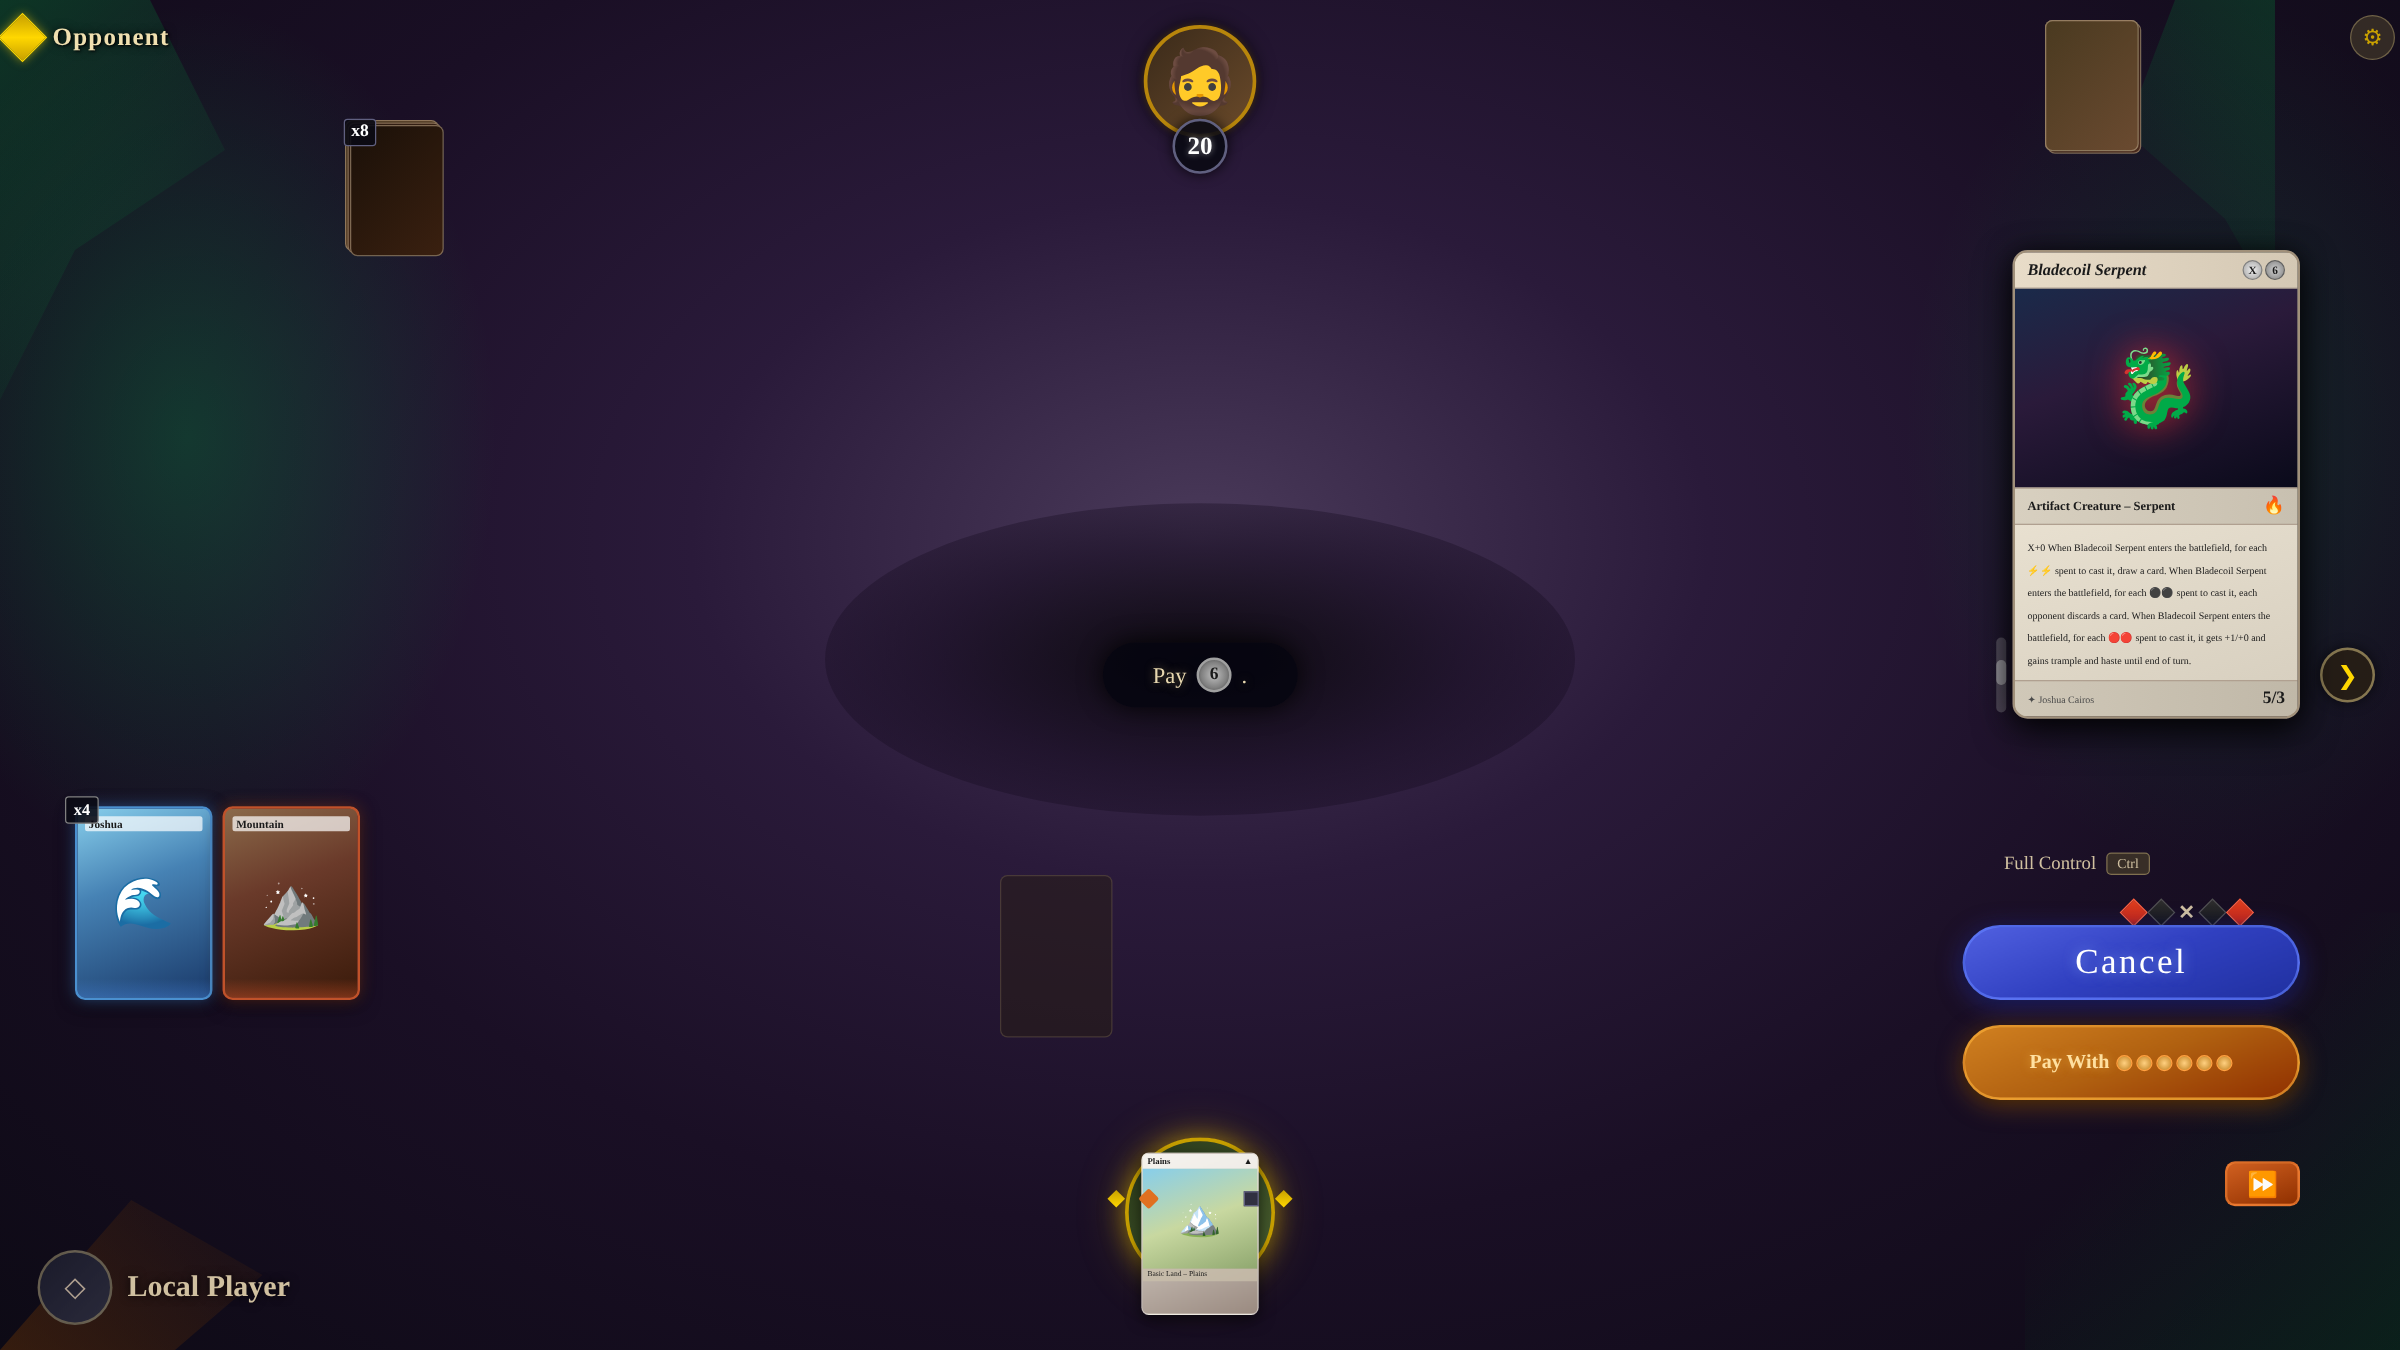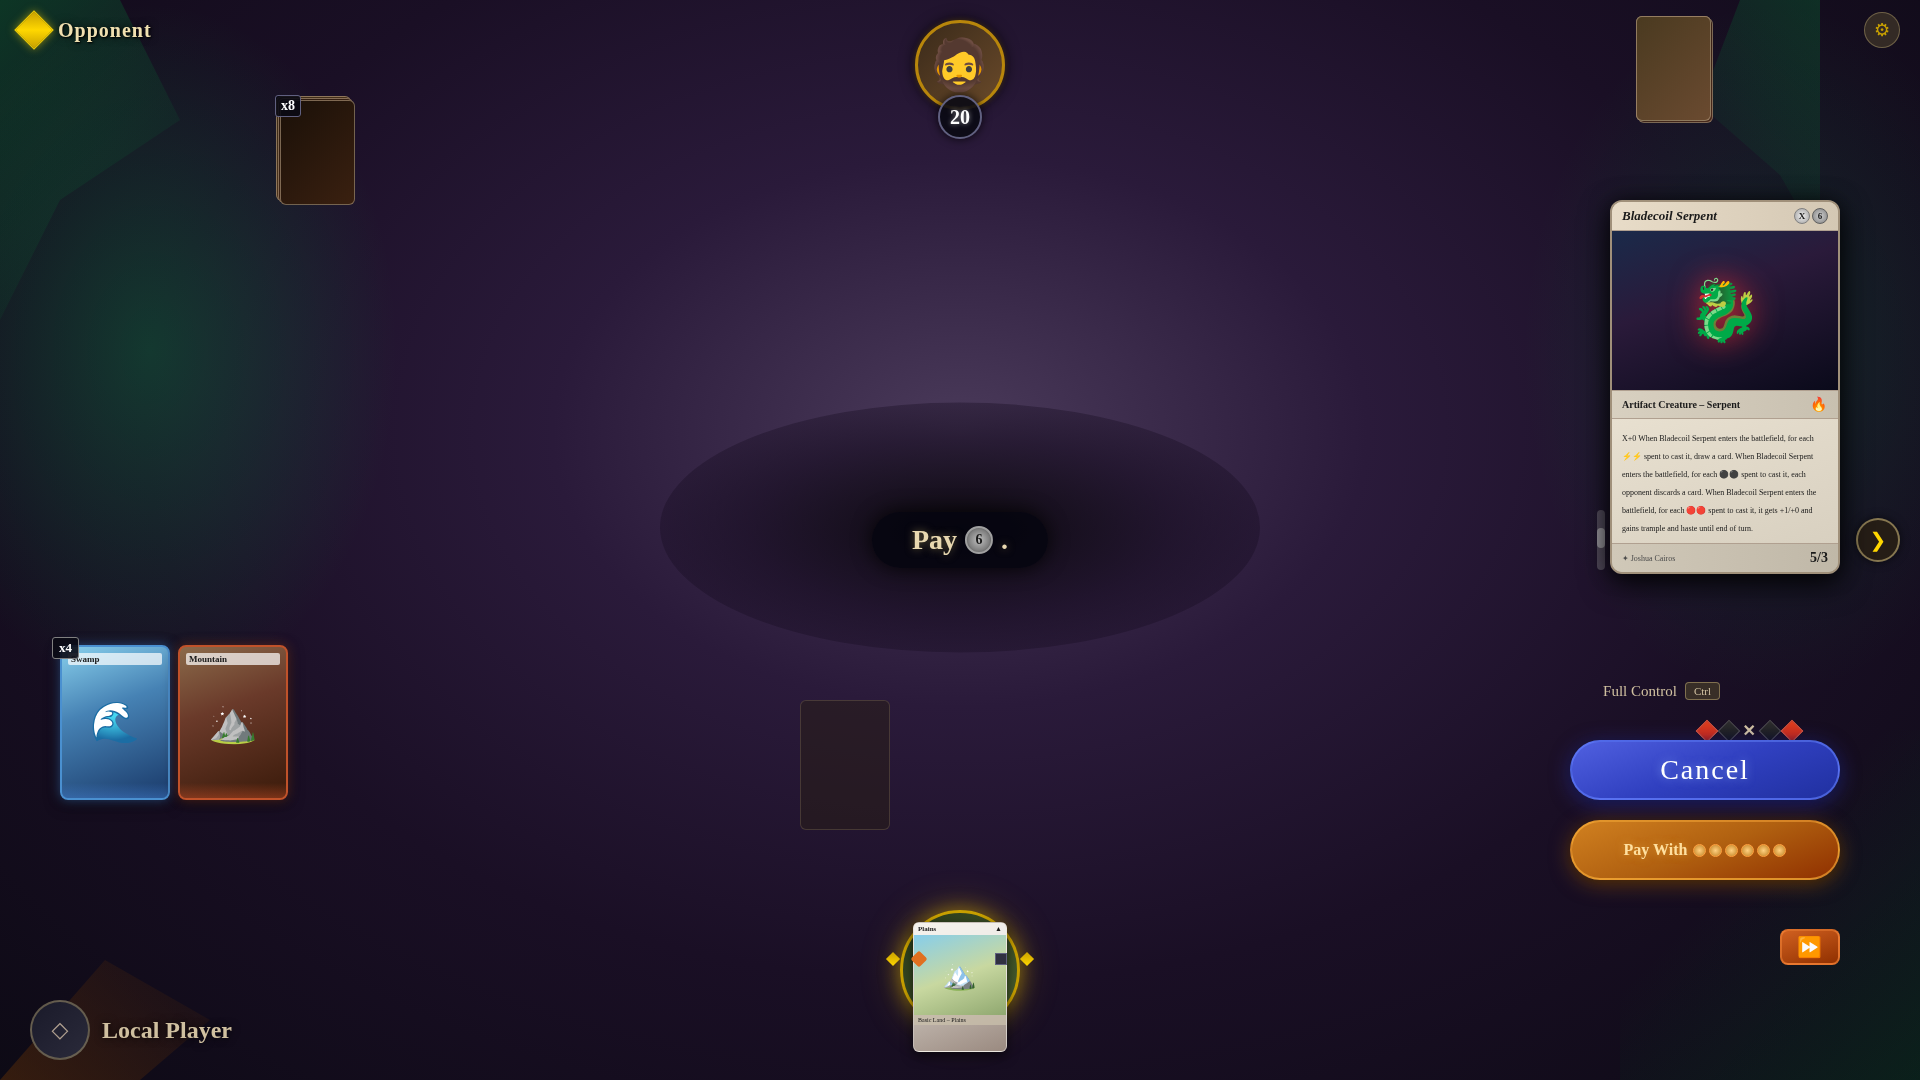--- a/index.html
+++ b/index.html
@@ -87,21 +87,21 @@
     }
 
     
     #top-bar {
       position: absolute;
       top: 0; left: 0; right: 0;
       height: 60px;
       display: flex;
       align-items: center;
       justify-content: space-between;
-      padding: 0 20px;
+      padding: 0 4px;
       z-index: 100;
     }
 
     #opponent-info {
       display: flex;
       align-items: center;
       gap: 10px;
     }
 
     .diamond-icon {
@@ -270,22 +270,22 @@
       border-radius: 30px;
       padding: 12px 40px;
       display: flex;
       align-items: center;
       gap: 8px;
       box-shadow: 0 0 20px rgba(0,0,0,0.8);
     }
 
     .pay-prompt-text {
       color: #e8d8b0;
-      font-size: 28px;
-      font-weight: bold;
+      font-size: 18px;
+      font-weight: normal;
       text-shadow: 0 0 8px rgba(200,180,100,0.5);
     }
 
     .mana-symbol-generic {
       width: 28px;
       height: 28px;
       border-radius: 50%;
       background: radial-gradient(circle, #c0c0c0 0%, #808080 60%, #404040 100%);
       border: 2px solid #a0a0a0;
       display: flex;
@@ -914,21 +914,21 @@
       </div>
       <span class="pay-prompt-text">.</span>
     </div>
   </div>
 
   <div id="player-hand">
 
     <div style="position:relative; margin-right:8px;">
       <div class="card-count-badge">x4</div>
       <div class="land-card land-card-island">
-        <div class="land-card-title">Swamp</div>
+        <div class="land-card-title">Joshua</div>
         <div class="land-card-art">🌊</div>
         <div class="land-glow-effect island-glow"></div>
       </div>
     </div>
 
 
     <div style="position:relative;">
       <div class="land-card land-card-mountain">
         <div class="land-card-title">Mountain</div>
         <div class="land-card-art">⛰️</div>

